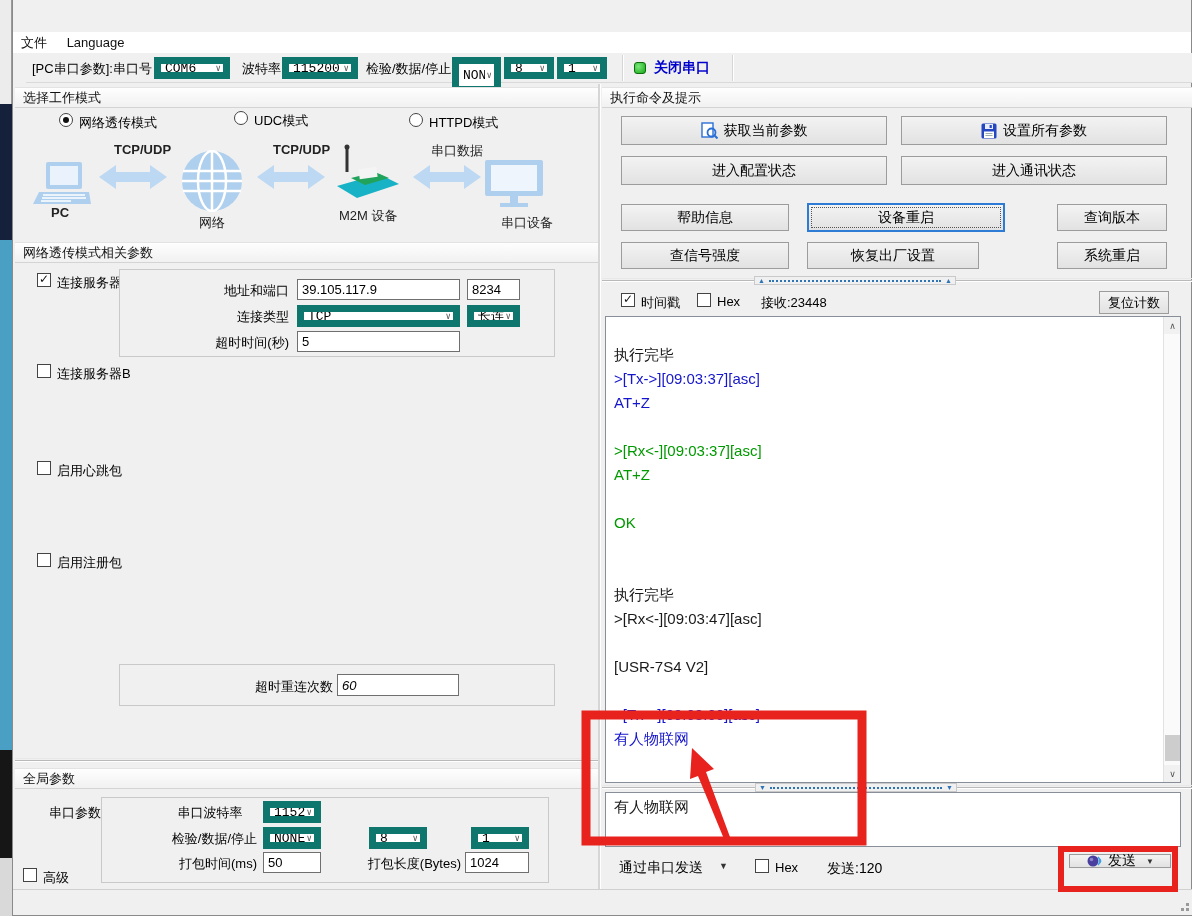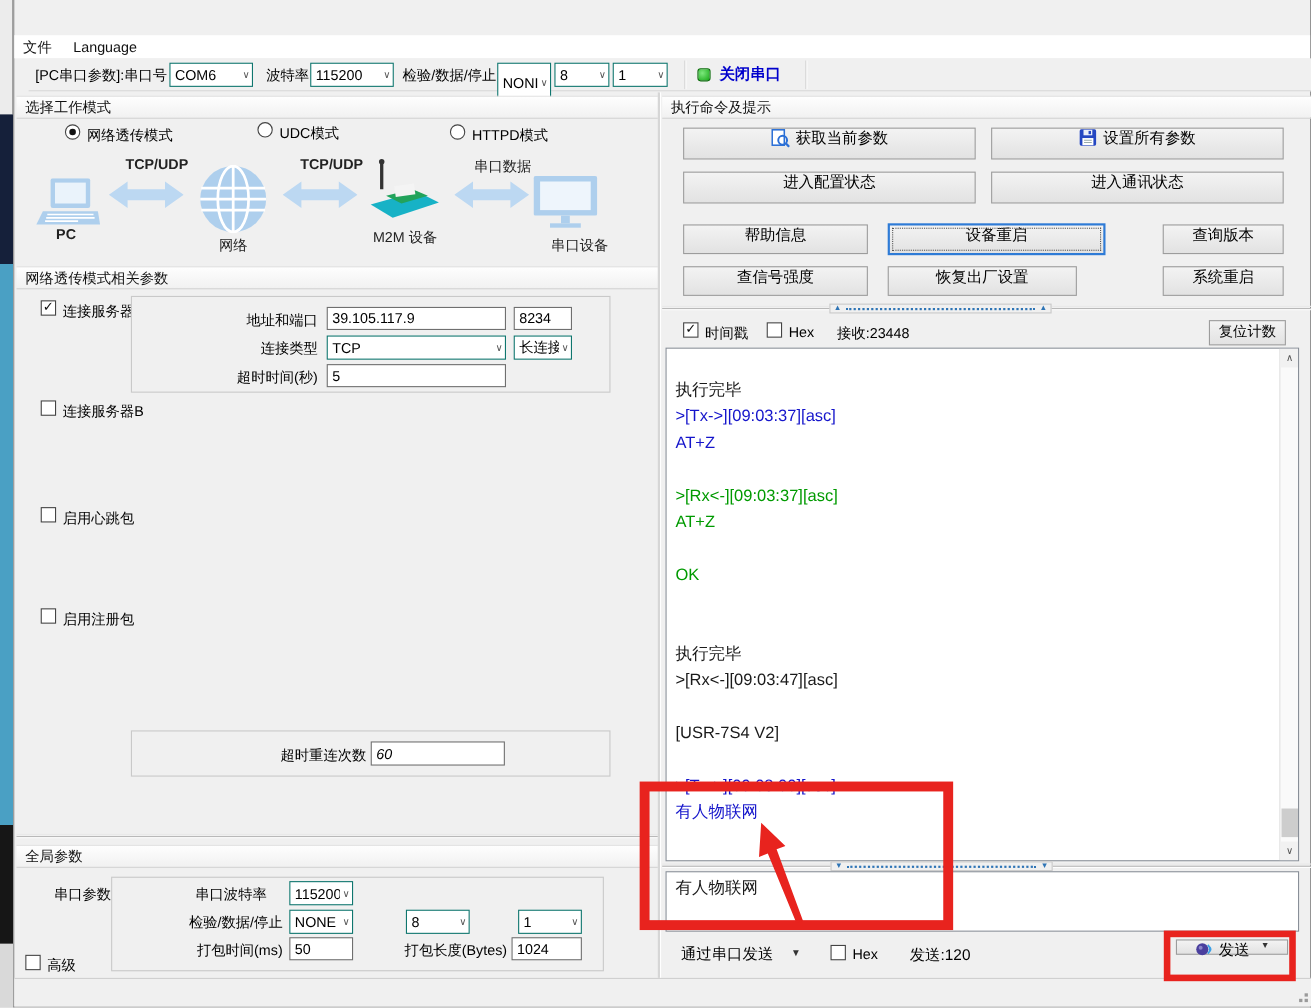--- a/index.html
+++ b/index.html
@@ -13,37 +13,37 @@
        border:1px solid #8a8a8a;border-top:none;}
   #titlebar{left:0;top:0;width:100%;height:32px;background:#fff;}
   .wbtn{width:46px;height:31px;display:flex;align-items:center;justify-content:center;
         font-size:13px;color:#222;}
   #menubar{left:0;top:32px;width:100%;height:21px;background:#fff;font-size:13px;color:#111;}
   .menuitem{padding:2px 8px;display:inline-block;}
   #toolbar{left:0;top:53px;width:100%;height:30px;background:#f0f0f0;border-bottom:1px solid #d9d9d9;margin-left:13px;}
   .lbl{font-size:13px;color:#000;white-space:nowrap;}
   .in{background:#fff;border:1px solid #6f6f6f;font-size:13px;color:#000;
       display:flex;align-items:center;padding:0 4px;white-space:nowrap;overflow:hidden;}
-  .sel{background:#fff;border:1px solid #0f766e;font-size:13px;color:#000;
-      display:flex;align-items:center;padding:0 2px 0 4px;white-space:nowrap;overflow:hidden;}
+  .sel{background:#fff;border:7px solid #0f766e;font-size:13px;color:#000;
+      display:flex;align-items:center;padding:0 2px 0 4px;white-space:nowrap;overflow:hidden;font-family:Liberation Mono, monospace;}
   .sel .v{flex:1;overflow:hidden;white-space:nowrap;}
   .sarr{font-size:9px;color:#555;margin-left:2px;flex:0 0 auto;}
   .vgroove{background:#d6d6d6;box-shadow:1px 0 0 #fff;}
   .gh{background:linear-gradient(#fefefe,#f1f1f1);border-top:1px solid #e3e3e3;
       border-bottom:1px solid #d4d4d4;font-size:13px;color:#111;display:flex;
       align-items:center;padding-left:8px;}
   .panelbox{border:1px solid #c9c9c9;background:#f0f0f0;}
   .cb{width:14px;height:14px;background:#fff;border:1px solid #444;display:flex;
       align-items:center;justify-content:center;}
   .cb .tick{font-size:12px;color:#111;line-height:1;transform:translateY(-1px);}
   .rad{width:14px;height:14px;border-radius:50%;background:#fff;border:1px solid #444;
       display:flex;align-items:center;justify-content:center;}
   .rad .dot{width:6px;height:6px;border-radius:50%;background:#111;}
   .btn{background:linear-gradient(#f3f3f3,#e2e2e2);border:1px solid #9c9c9c;
-      display:flex;justify-content:center;font-size:14px;color:#000;gap:6px;}
+      display:flex;align-items:center;justify-content:center;font-size:14px;color:#000;gap:6px;}
   .btn.focused{border:2px solid #2e7bd6;outline:1px dotted #555;outline-offset:-5px;}
   .diaglbl{font-size:13px;color:#222;white-space:nowrap;}
   .bold{font-weight:bold;}
   #logarea{background:#fff;border:1px solid #898f98;}
   .logline{height:24px;line-height:24px;font-size:15px;white-space:nowrap;padding-left:8px;}
   .lg-blue{color:#1515cb;} .lg-green{color:#009a00;} .lg-black{color:#1a1a1a;}
   .sbar{background:#fafafa;border-left:1px solid #e2e2e2;}
   .sbtn{width:17px;height:17px;display:flex;align-items:center;justify-content:center;
         font-size:9px;color:#555;background:#f1f1f1;}
   .sthumb{background:#cdcdcd;}

